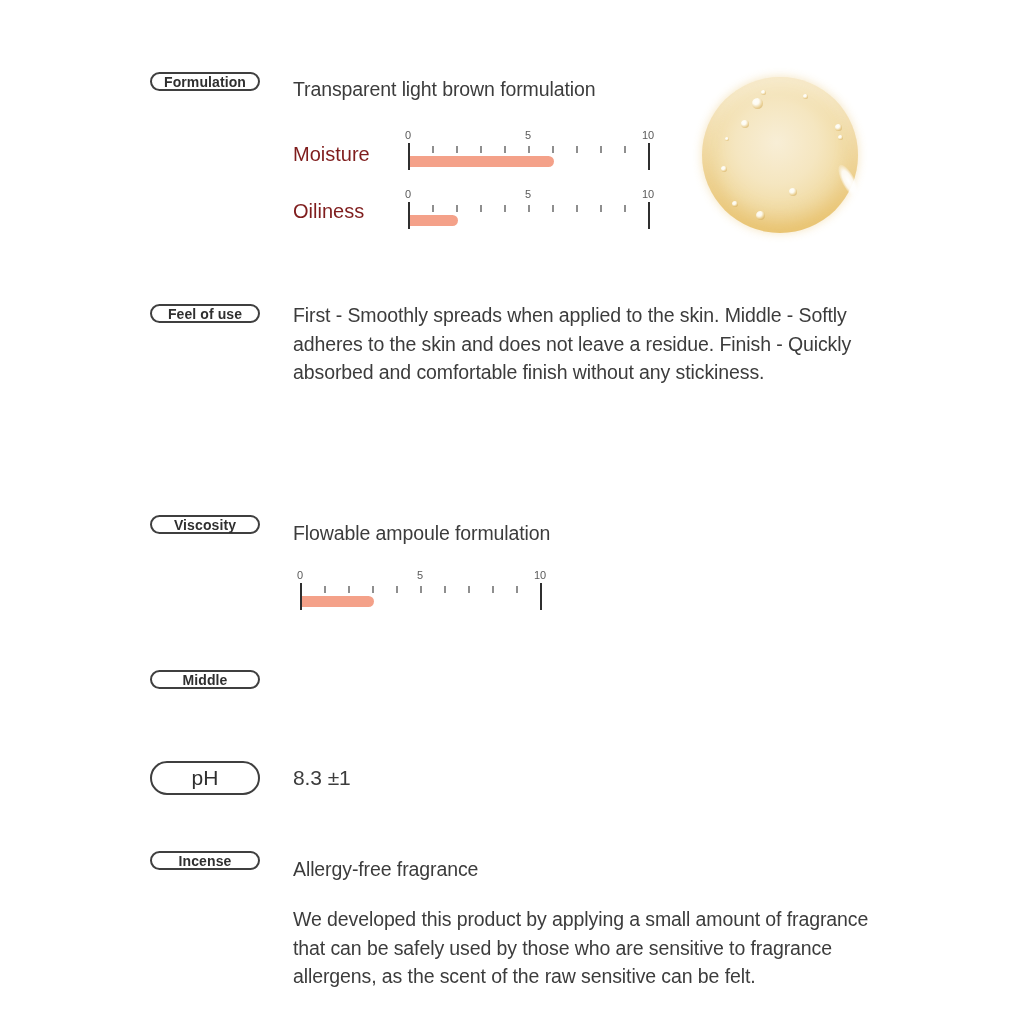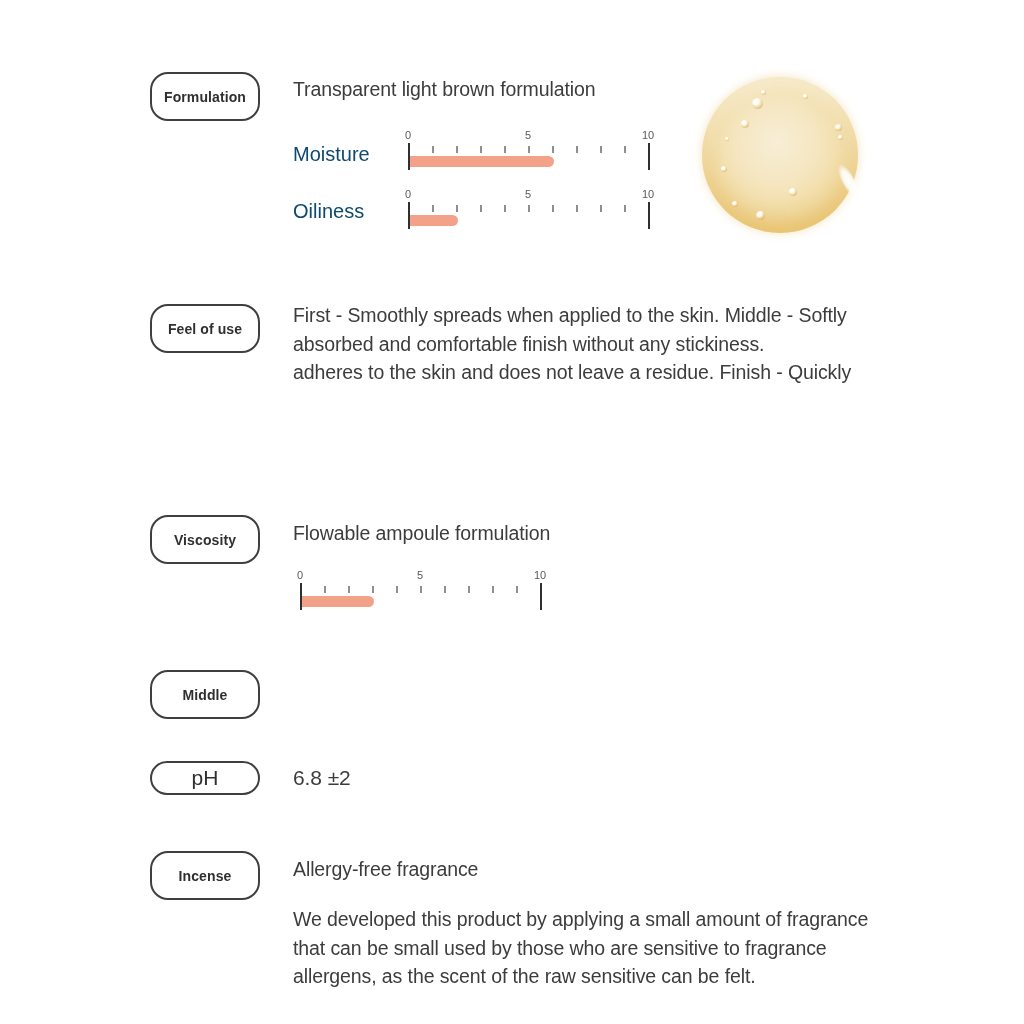--- a/index.html
+++ b/index.html
@@ -9,21 +9,21 @@
     height: 1024px;
     background: #ffffff;
     font-family: "Liberation Sans", "DejaVu Sans", sans-serif;
     color: #3c3c3c;
     overflow: hidden;
   }
   .badge {
     position: absolute;
     left: 150px;
     width: 110px;
-    height: 49px;
+    height: 19px;
     border: 2px solid #3f3f3f;
     border-radius: 18px;
     background: #fff;
     display: flex;
     align-items: center;
     justify-content: center;
     font-size: 14px;
     font-weight: 600;
     color: #2f2f2f;
     letter-spacing: 0.1px;
@@ -36,21 +36,21 @@
     font-size: 19.5px;
     line-height: 28.5px;
     color: #3c3c3c;
     letter-spacing: -0.1px;
     white-space: nowrap;
   }
   .scale-label {
     position: absolute;
     left: 293px;
     font-size: 20px;
-    color: #0c4a6e;
+    color: #7f1d1d;
   }
   .ruler {
     position: absolute;
     width: 242px;
     height: 44px;
   }
   .ruler-num {
     position: absolute;
     top: 0;
     transform: translateX(-50%);
@@ -166,22 +166,22 @@
       <div class="bubble" style="left: 87px; top: 111px; width: 8px; height: 8px;"></div>
       <div class="bubble" style="left: 30px; top: 124px; width: 6px; height: 6px;"></div>
       <div class="bubble" style="left: 54px; top: 134px; width: 9px; height: 9px;"></div>
       <div class="bubble" style="left: 23px; top: 60px; width: 4px; height: 4px;"></div>
       <div class="bubble" style="left: 101px; top: 17px; width: 5px; height: 5px;"></div>
     </div>
 
   <div class="badge" style="top:304px">Feel of use</div>
   <div class="body-text" style="top:301px">
     <div>First - Smoothly spreads when applied to the skin. Middle - Softly</div>
+    <div>adheres to the skin and does not leave a residue. Finish - Quickly</div>
     <div>absorbed and comfortable finish without any stickiness.</div>
-    <div>adheres to the skin and does not leave a residue. Finish - Quickly</div>
   </div>
 
   <div class="badge" style="top:515px">Viscosity</div>
   <div class="body-text" style="top:519px">Flowable ampoule formulation</div>
   <div class="ruler" style="left:300px; top:569px">
       <div class="ruler-num" style="left: 0px;">0</div>
       <div class="ruler-num" style="left: 120px;">5</div>
       <div class="ruler-num" style="left: 240px;">10</div>
       <div class="tick major" style="left: 0px;"></div>
       <div class="tick" style="left: 24px;"></div>
@@ -193,23 +193,23 @@
       <div class="tick" style="left: 168px;"></div>
       <div class="tick" style="left: 192px;"></div>
       <div class="tick" style="left: 216px;"></div>
       <div class="tick major" style="left: 240px;"></div>
       <div class="ruler-bar" style="width: 72px; background: rgb(244, 161, 137);"></div>
     </div>
 
   <div class="badge" style="top:670px">Middle</div>
 
   <div class="badge ph" style="top:761px">pH</div>
-  <div class="body-text" style="top:764px; font-size:21px">6.8 ±2</div>
+  <div class="body-text" style="top:764px; font-size:21px">8.3 ±1</div>
 
   <div class="badge" style="top:851px">Incense</div>
   <div class="body-text" style="top:855px">Allergy-free fragrance</div>
   <div class="body-text" style="top:905px">
     <div>We developed this product by applying a small amount of fragrance</div>
-    <div>that can be small used by those who are sensitive to fragrance</div>
+    <div>that can be safely used by those who are sensitive to fragrance</div>
     <div>allergens, as the scent of the raw sensitive can be felt.</div>
   </div>
 
 </div>
 
 </body></html>

